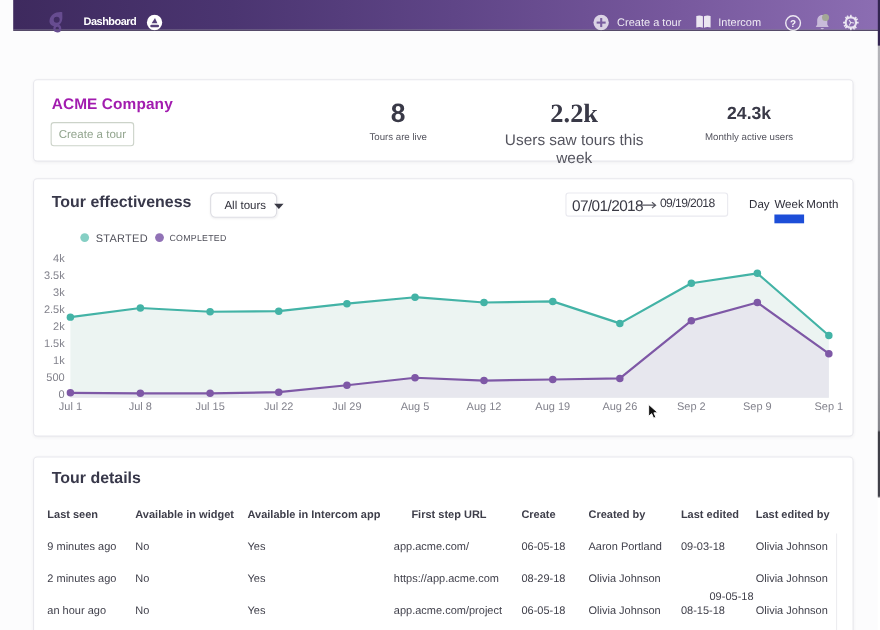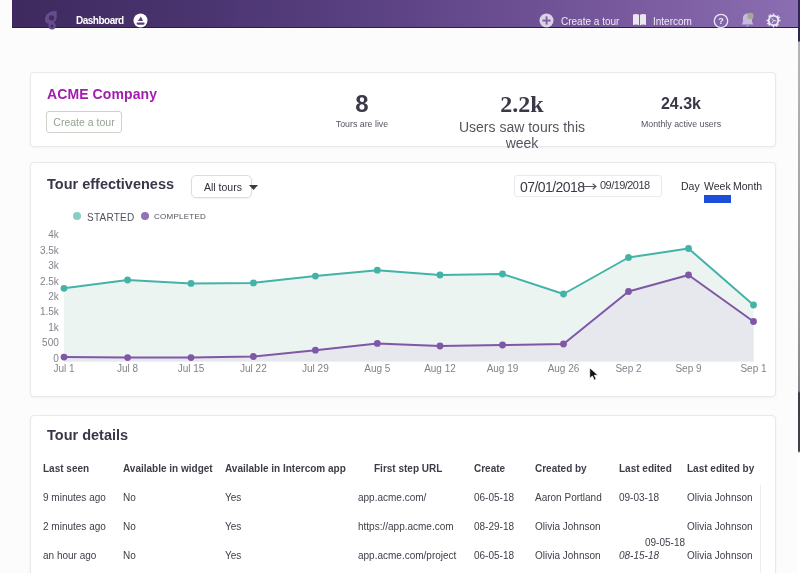--- a/index.html
+++ b/index.html
@@ -216,21 +216,21 @@
   <div class="abs rr" style="left:535px; top:521px;">Olivia Johnson</div>
   <div class="abs rr" style="left:645px; top:521px;margin-top:16px;">09-05-18</div>
   <div class="abs rr" style="left:687px; top:521px;">Olivia Johnson</div>
 
   <div class="abs rr" style="left:43px; top:550px;">an hour ago</div>
   <div class="abs rr" style="left:123px; top:550px;">No</div>
   <div class="abs rr" style="left:225px; top:550px;">Yes</div>
   <div class="abs rr" style="left:358px; top:550px;">app.acme.com/project</div>
   <div class="abs rr" style="left:474px; top:550px;">06-05-18</div>
   <div class="abs rr" style="left:535px; top:550px;">Olivia Johnson</div>
-  <div class="abs rr" style="left:619px; top:550px;font-style:italic;">08-15-18</div>
+  <div class="abs rr" style="left:619px; top:550px;">08-15-18</div>
   <div class="abs rr" style="left:687px; top:550px;">Olivia Johnson</div>
 </div>
 <style>
   .hh { font-size:10px; font-weight:bold; color:#3e3e4a; }
   .rr { font-size:10px; color:#40404b; }
 </style>
 <div id="edge"></div>
 <div id="tblscroll"></div>
 
 </body></html>

